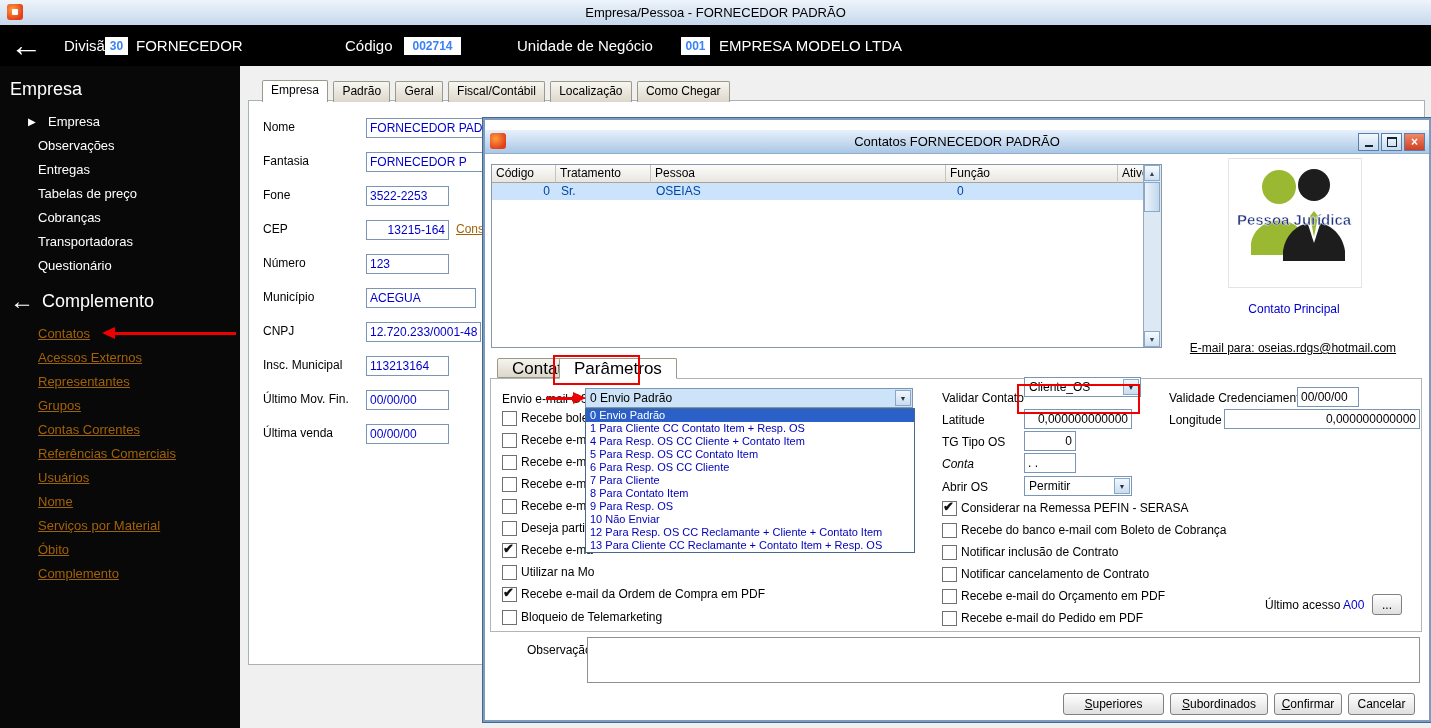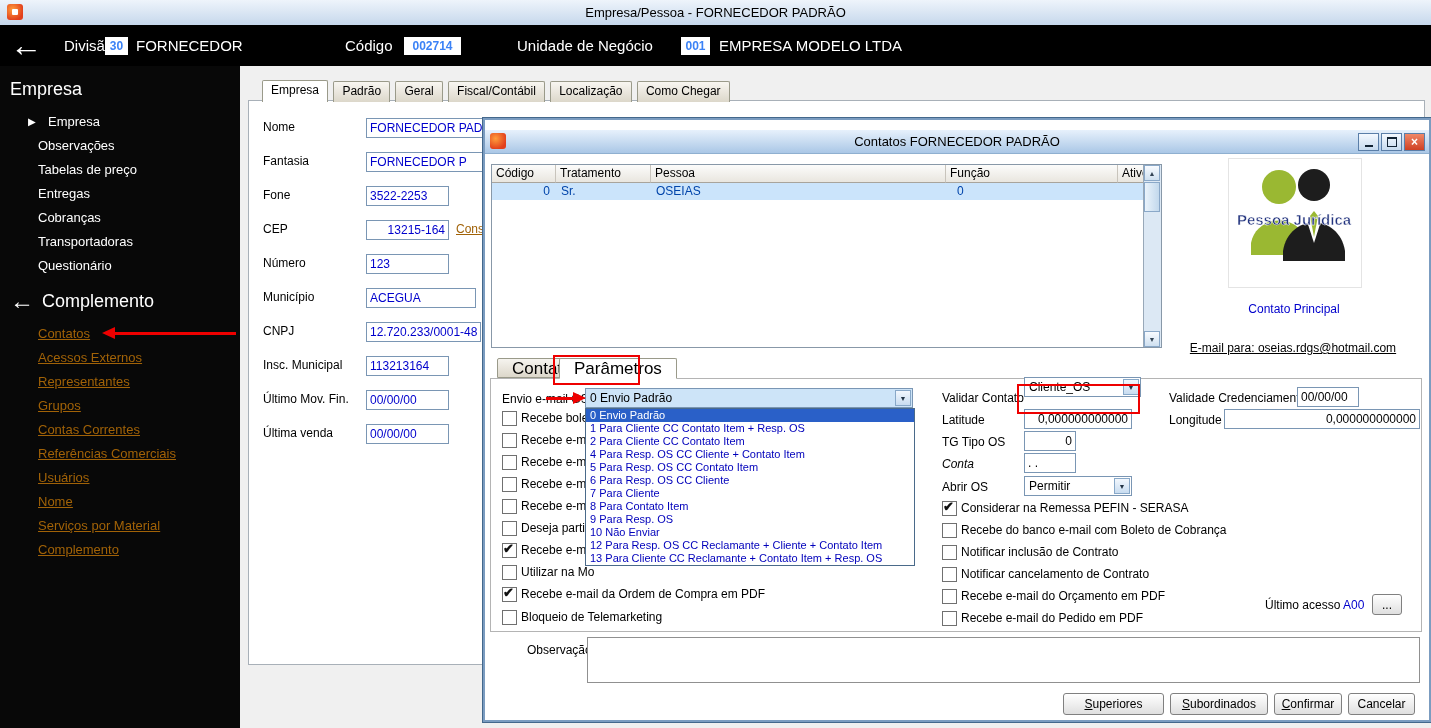--- a/index.html
+++ b/index.html
@@ -138,39 +138,40 @@
 
 <div id="sidebar">
   <div class="sb-h">
     <span>Empresa</span>
   </div>
   <div class="sb-item first">
     <span class="tri">▶</span>
     <span class="lbl">Empresa</span>
   </div>
   <div class="sb-item"><span class="lbl">Observações</span></div>
+  <div class="sb-item"><span class="lbl">Entregas</span></div>
   <div class="sb-item"><span class="lbl">Tabelas de preço</span></div>
-  <div class="sb-item"><span class="lbl">Entregas</span></div>
   <div class="sb-item"><span class="lbl">Cobranças</span></div>
   <div class="sb-item"><span class="lbl">Transportadoras</span></div>
   <div class="sb-item"><span class="lbl">Questionário</span></div>
 
   <div class="sb-h">
     <span class="backicon">←</span>
     <span>Complemento</span>
   </div>
   <div class="sb-item link"><span class="lbl">Contatos</span></div>
   <div class="sb-item link"><span class="lbl">Acessos Externos</span></div>
   <div class="sb-item link"><span class="lbl">Representantes</span></div>
   <div class="sb-item link"><span class="lbl">Grupos</span></div>
   <div class="sb-item link"><span class="lbl">Contas Correntes</span></div>
   <div class="sb-item link"><span class="lbl">Referências Comerciais</span></div>
   <div class="sb-item link"><span class="lbl">Usuários</span></div>
   <div class="sb-item link"><span class="lbl">Nome</span></div>
   <div class="sb-item link"><span class="lbl">Serviços por Material</span></div>
+  <div class="sb-item link"><span class="lbl">Óbito</span></div>
   <div class="sb-item link"><span class="lbl">Complemento</span></div>
 </div>
 
 <div id="main-tabs">
   <span class="tab active">Empresa</span>
   <span class="tab">Padrão</span>
   <span class="tab">Geral</span>
   <span class="tab">Fiscal/Contábil</span>
   <span class="tab">Localização</span>
   <span class="tab">Como Chegar</span>
@@ -266,21 +267,20 @@
   <div class="gbox"></div>
 
   <span class="plabel" style="left:17px;top:272px">Envio e-mail GS</span>
   <div class="combo open" style="left:100px;top:268px;width:328px">
     <span class="cval">0 Envio Padrão</span>
     <span class="carr">▼</span>
   </div>
   <div class="ddl">
     <div class="opt sel">0 Envio Padrão</div>
     <div class="opt">1 Para Cliente CC Contato Item + Resp. OS</div>
-    <div class="opt">2 Para Cliente CC Contato Item</div>
     <div class="opt">4 Para Resp. OS CC Cliente + Contato Item</div>
     <div class="opt">5 Para Resp. OS CC Contato Item</div>
     <div class="opt">6 Para Resp. OS CC Cliente</div>
     <div class="opt">7 Para Cliente</div>
     <div class="opt">8 Para Contato Item</div>
     <div class="opt">9 Para Resp. OS</div>
     <div class="opt">10 Não Enviar</div>
     <div class="opt">12 Para Resp. OS CC Reclamante + Cliente + Contato Item</div>
     <div class="opt">13 Para Cliente CC Reclamante + Contato Item + Resp. OS</div>
   </div>

